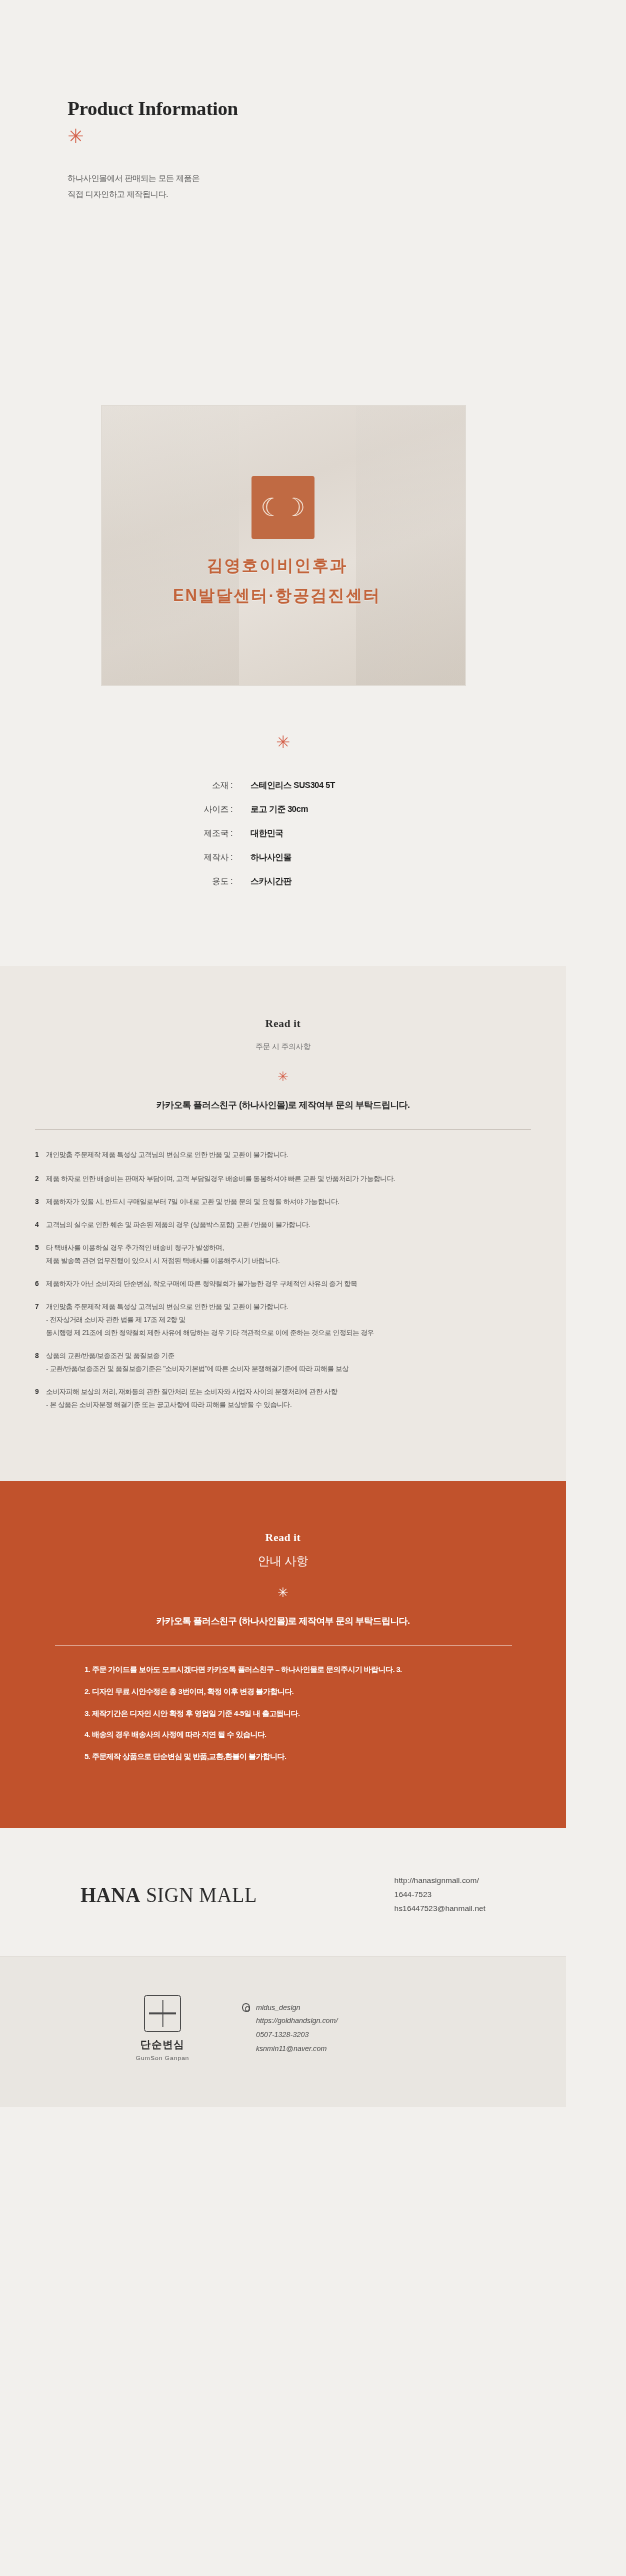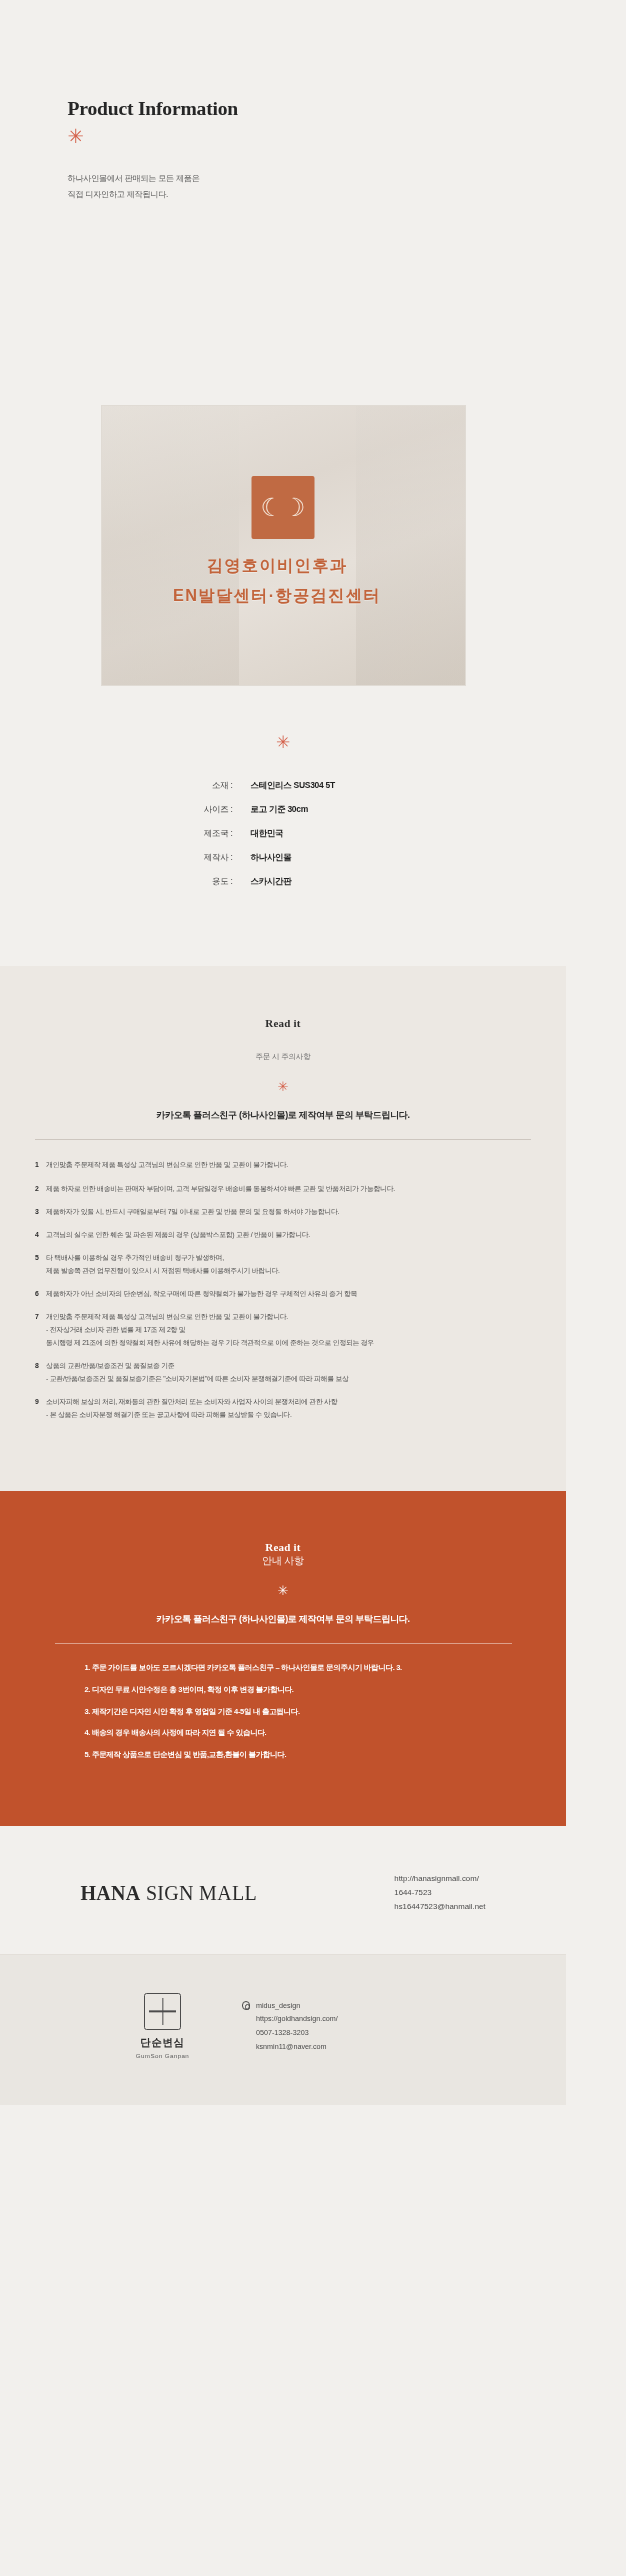--- a/index.html
+++ b/index.html
@@ -129,21 +129,21 @@
     font-family: "Liberation Serif", serif;
     font-weight: bold;
     font-size: 11px;
     color: #2d2d2d;
     letter-spacing: 0.2px;
   }
   .sec-notice .rt-sub {
     text-align: center;
     font-size: 7.5px;
     color: #6d6d6d;
-    margin-top: 23px;
+    margin-top: 13px;
     letter-spacing: -0.2px;
   }
   .notice-star { text-align:center; color:#d4614b; font-size:13px; margin: 17px 0 15.7px; }
   .notice-lead {
     text-align: center;
     font-size: 9px;
     font-weight: bold;
     color: #2b2b2b;
     letter-spacing: -0.3px;
     margin-bottom: 17px;
@@ -173,21 +173,21 @@
     padding: 50px 0 56px;
   }
   .sec-guide .rt {
     text-align: center;
     font-family: "Liberation Serif", serif;
     font-weight: bold;
     font-size: 11px;
     letter-spacing: 0.2px;
   }
   .sec-guide .rt-sub {
-    text-align: center; font-size: 10px; margin-top: 1px; opacity: .92;
+    text-align: center; font-size: 12px; margin-top: 10px; opacity: .92;
     letter-spacing: -0.2px;
   }
   .guide-star { text-align: center; font-size: 13px; margin: 15.7px 0 14.4px; opacity: .95; }
   .guide-lead {
     text-align: center; font-size: 9px; font-weight: bold;
     letter-spacing: -0.3px; margin-bottom: 17px;
   }
   .hr-line-light { width: 457px; height: 0.7px; background: rgba(255,255,255,.45); margin: 0 auto 18px; }
   .guide-list { width: 457px; margin: 0 auto; padding-left: 30px; }
   .guide-item {
@@ -237,21 +237,21 @@
   .footer-mark:before {
     content:""; position:absolute; left:50%; top:3.9px; bottom:3.9px; width:1.3px;
     background:#4c4c4c; transform: translateX(-50%);
   }
   .footer-mark:after {
     content:""; position:absolute; top:50%; left:3.9px; right:3.9px; height:1.3px;
     background:#4c4c4c; transform: translateY(-50%);
   }
   .footer-name { font-size: 10.4px; font-weight: bold; color: #2e2e2e; letter-spacing: 0.7px; }
   .footer-name-en { font-size: 6.2px; color: #5c5c5c; letter-spacing: 0.4px; margin-top: 2px; }
-  .footer-info { flex: 1; padding-left: 17px; }
+  .footer-info { flex: 1; padding-left: 17px; font-style: italic; }
   .fi-row { display: flex; align-items: center; font-size: 7.2px; color: #4a4a4a; line-height: 1.9; }
   .fi-icon {
     width: 8.5px; height: 8.5px; border-radius: 50%;
     border: 0.9px solid #4a4a4a; margin-right: 5.9px; flex: none;
     position: relative;
   }
   .fi-icon.insta:after {
     content:""; position:absolute; left:2px; top:2px; width:3.3px; height:3.3px;
     border:0.8px solid #4a4a4a; border-radius:50%;
   }

